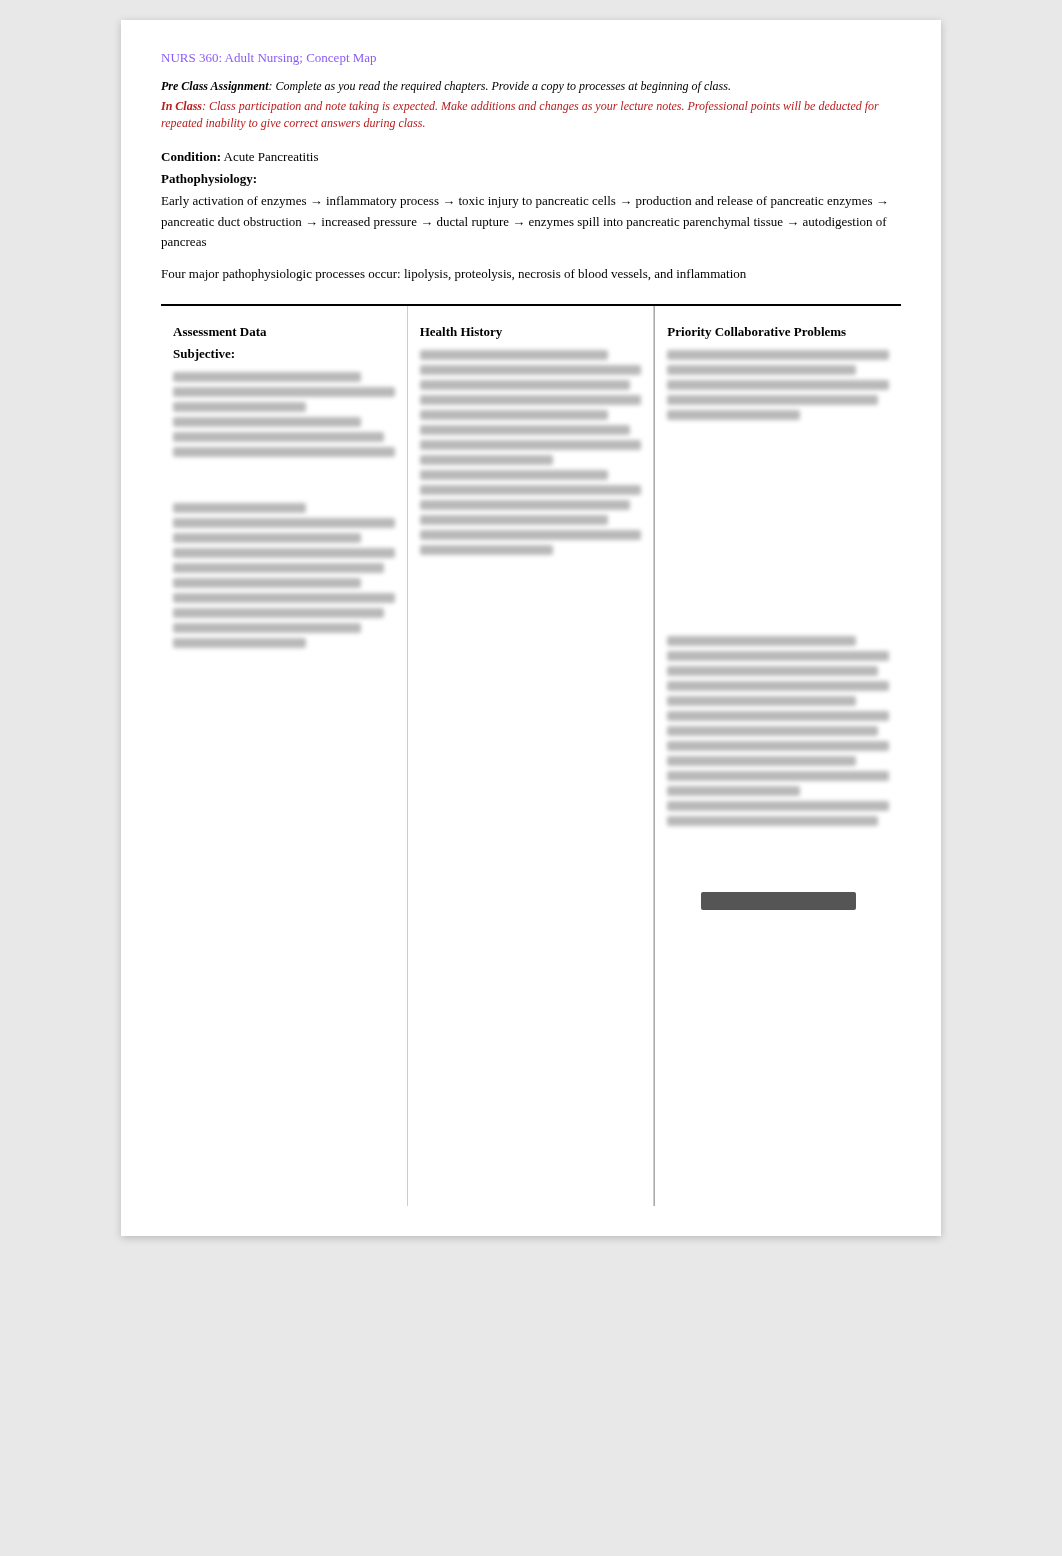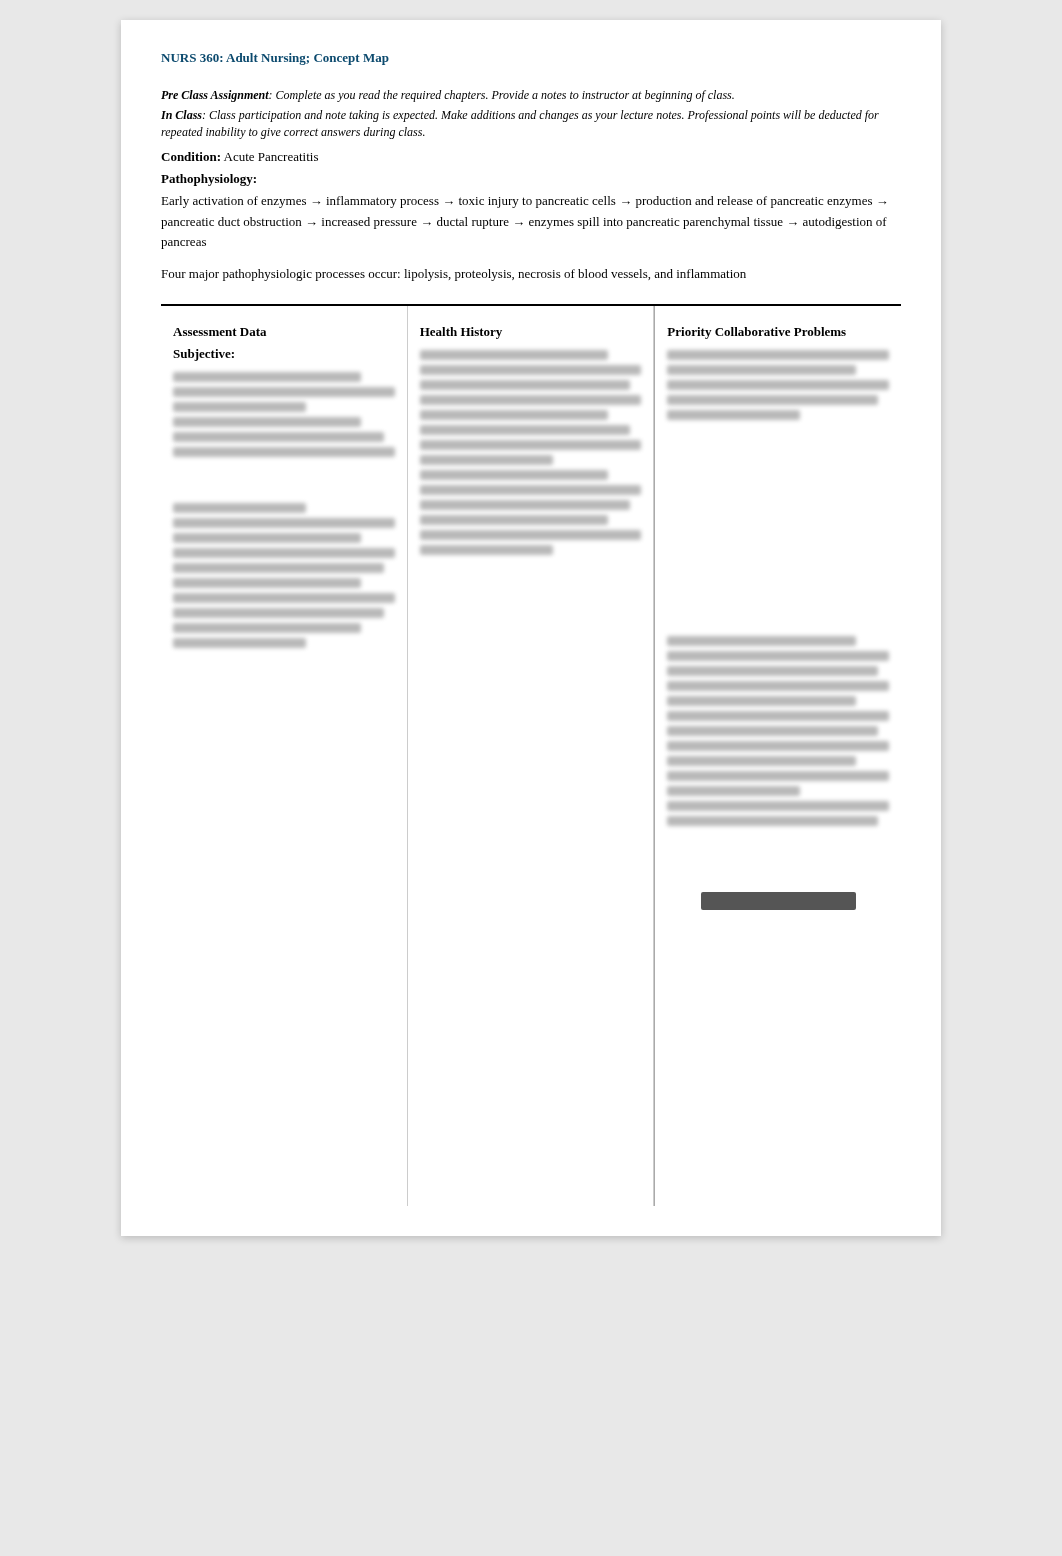--- a/index.html
+++ b/index.html
@@ -26,43 +26,43 @@
       box-shadow: 0 2px 8px rgba(0,0,0,0.2);
       position: relative;
     }
 
     .header-section {
       margin-bottom: 6px;
     }
 
     .course-title {
       font-size: 13px;
-      font-weight: bold;
-      color: #0c4a6e;
-      margin-bottom: 21px;
+      font-weight: normal;
+      color: #8b5cf6;
+      margin-bottom: 12px;
     }
 
     .pre-class-note {
       font-size: 12px;
       font-style: italic;
       color: #000;
       margin-bottom: 3px;
       line-height: 1.4;
     }
 
     .pre-class-note strong {
       font-style: italic;
       font-weight: bold;
     }
 
     .in-class-note {
       font-size: 12px;
       font-style: italic;
-      color: #000000;
-      margin-bottom: 9px;
+      color: #b91c1c;
+      margin-bottom: 18px;
       line-height: 1.4;
     }
 
     .in-class-note strong {
       font-style: italic;
       font-weight: bold;
     }
 
     .condition-line {
       font-size: 13px;
@@ -180,21 +180,21 @@
 </head>
 <body>
 
 <div class="page">
 
   <div class="header-section">
     <div class="course-title">
       <span>NURS 360: Adult Nursing; Concept Map</span>
     </div>
     <div class="pre-class-note">
-      <strong>Pre Class Assignment</strong><span>: Complete as you read the required chapters. Provide a notes to instructor at beginning of class.</span>
+      <strong>Pre Class Assignment</strong><span>: Complete as you read the required chapters. Provide a copy to processes at beginning of class.</span>
     </div>
     <div class="in-class-note">
       <strong>In Class</strong><span>: Class participation and note taking is expected. Make additions and changes as your lecture notes. Professional points will be deducted for repeated inability to give correct answers during class.</span>
     </div>
     <div class="condition-line">
       <strong>Condition:</strong>
       <span>Acute Pancreatitis</span>
     </div>
   </div>
 

